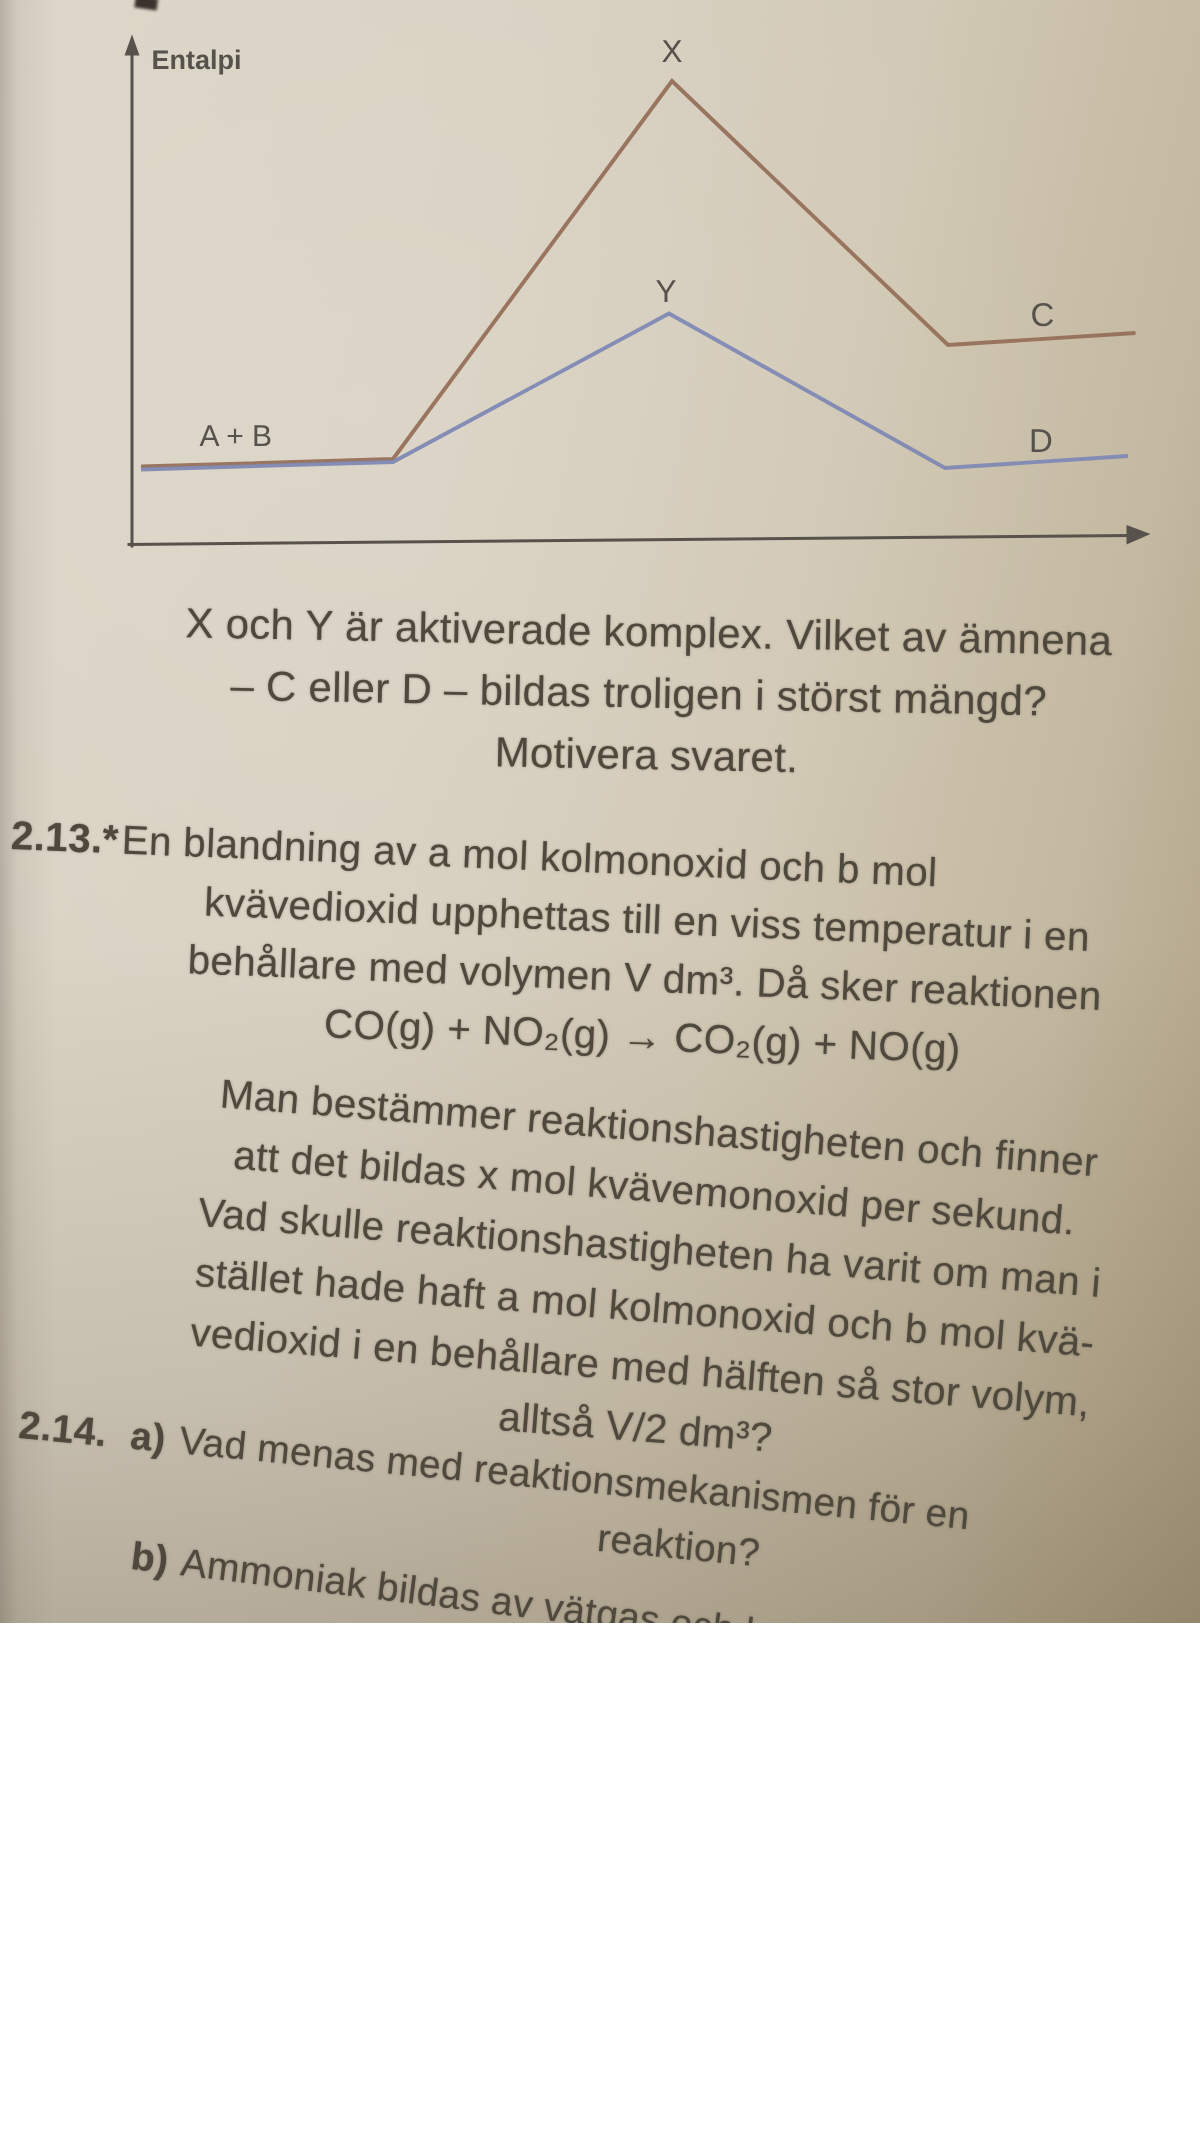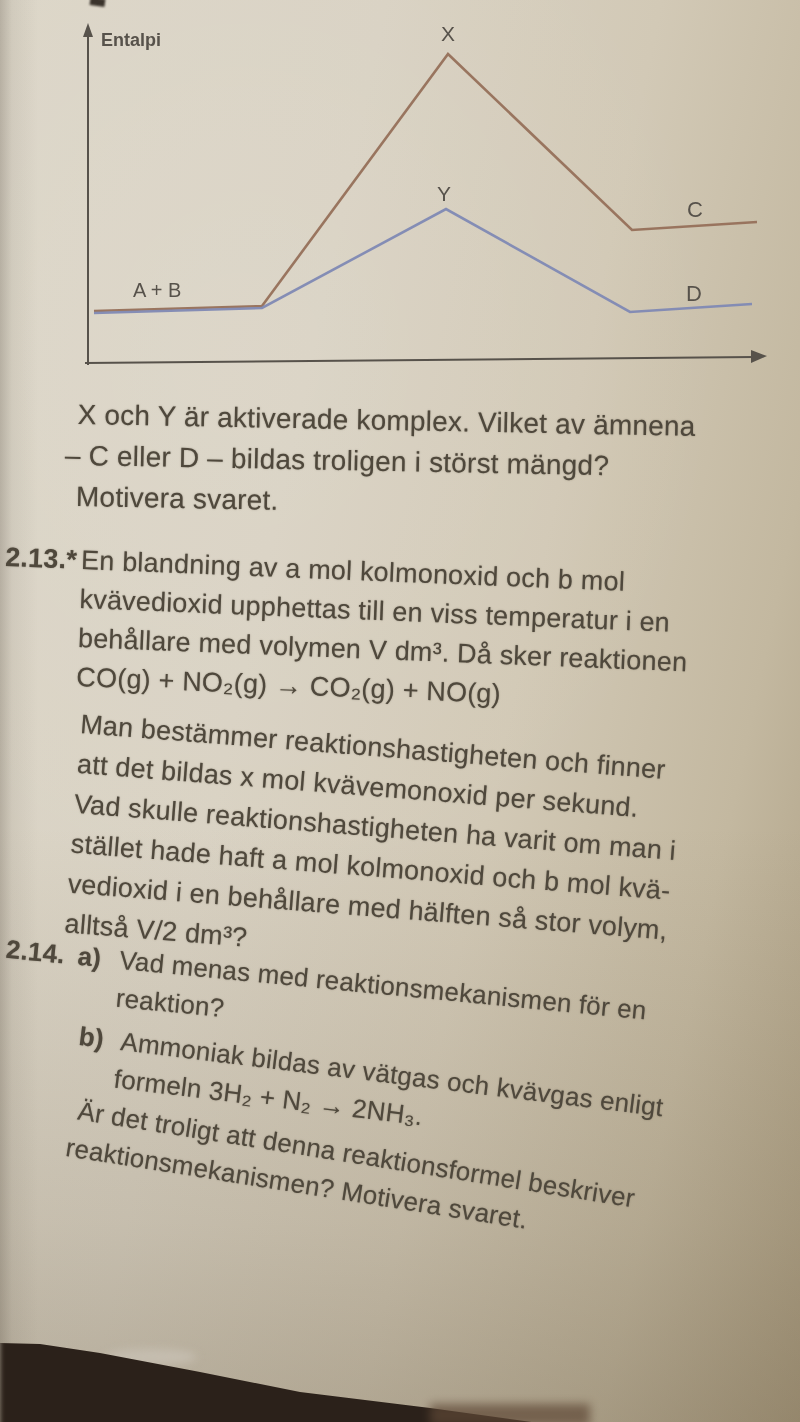--- a/index.html
+++ b/index.html
@@ -2,25 +2,26 @@
 <html style="--paper: #d7d0c0; --text: #4f483c; --curve-x-color: #96705a; --curve-y-color: #8089b4; --axis-color: #57524b; --shadow-corner: #2b211a;"><head>
 <meta charset="utf-8">
 <style>
   :root{
     --paper:#d7d0c0; --text:#4f483c; --curve-x-color:#96705a; --curve-y-color:#8089b4;
     --axis-color:#57524b; --shadow-corner:#2b211a;
   }
   html,body{margin:0;padding:0;}
   body{width:800px;height:1422px;overflow:hidden;font-family:"Liberation Sans","DejaVu Sans",sans-serif;}
   .photo{
-    position:relative;width:800px;height:1422px;overflow:hidden;
+    position:relative;width:800px;height:1082px;overflow:hidden;
     background:
       radial-gradient(90% 60% at 30% 25%, rgba(255,255,255,0.08), rgba(0,0,0,0) 70%),
       linear-gradient(to bottom, rgba(0,0,0,0) 58%, rgba(97,83,60,0.16) 86%, rgba(97,83,60,0.30) 100%),
       linear-gradient(102deg, #dcd6c8 0%, #d9d2c3 35%, #d2c9b6 60%, #c3b8a0 82%, #ab9d81 100%);
+    text-align: center;
   }
   .left-shade{position:absolute;left:0;top:0;width:40px;height:1422px;pointer-events:none;
     background:linear-gradient(to right, rgba(70,60,48,0.25) 0, rgba(70,60,48,0.08) 12px, rgba(0,0,0,0) 38px);}
   .top-mark{position:absolute;left:90px;top:-2px;width:15px;height:8px;background:#3a332c;
     filter:blur(1px);transform:rotate(8deg);}
   .chart{position:absolute;left:0;top:0;width:800px;height:385px;}
   .chart text{fill:var(--axis-color);}
   .txt{position:absolute;color:var(--text);transform-origin:0 0;
     text-shadow:0 0 1.5px rgba(80,72,58,0.55);letter-spacing:0.2px;}
   .line{white-space:nowrap;}

